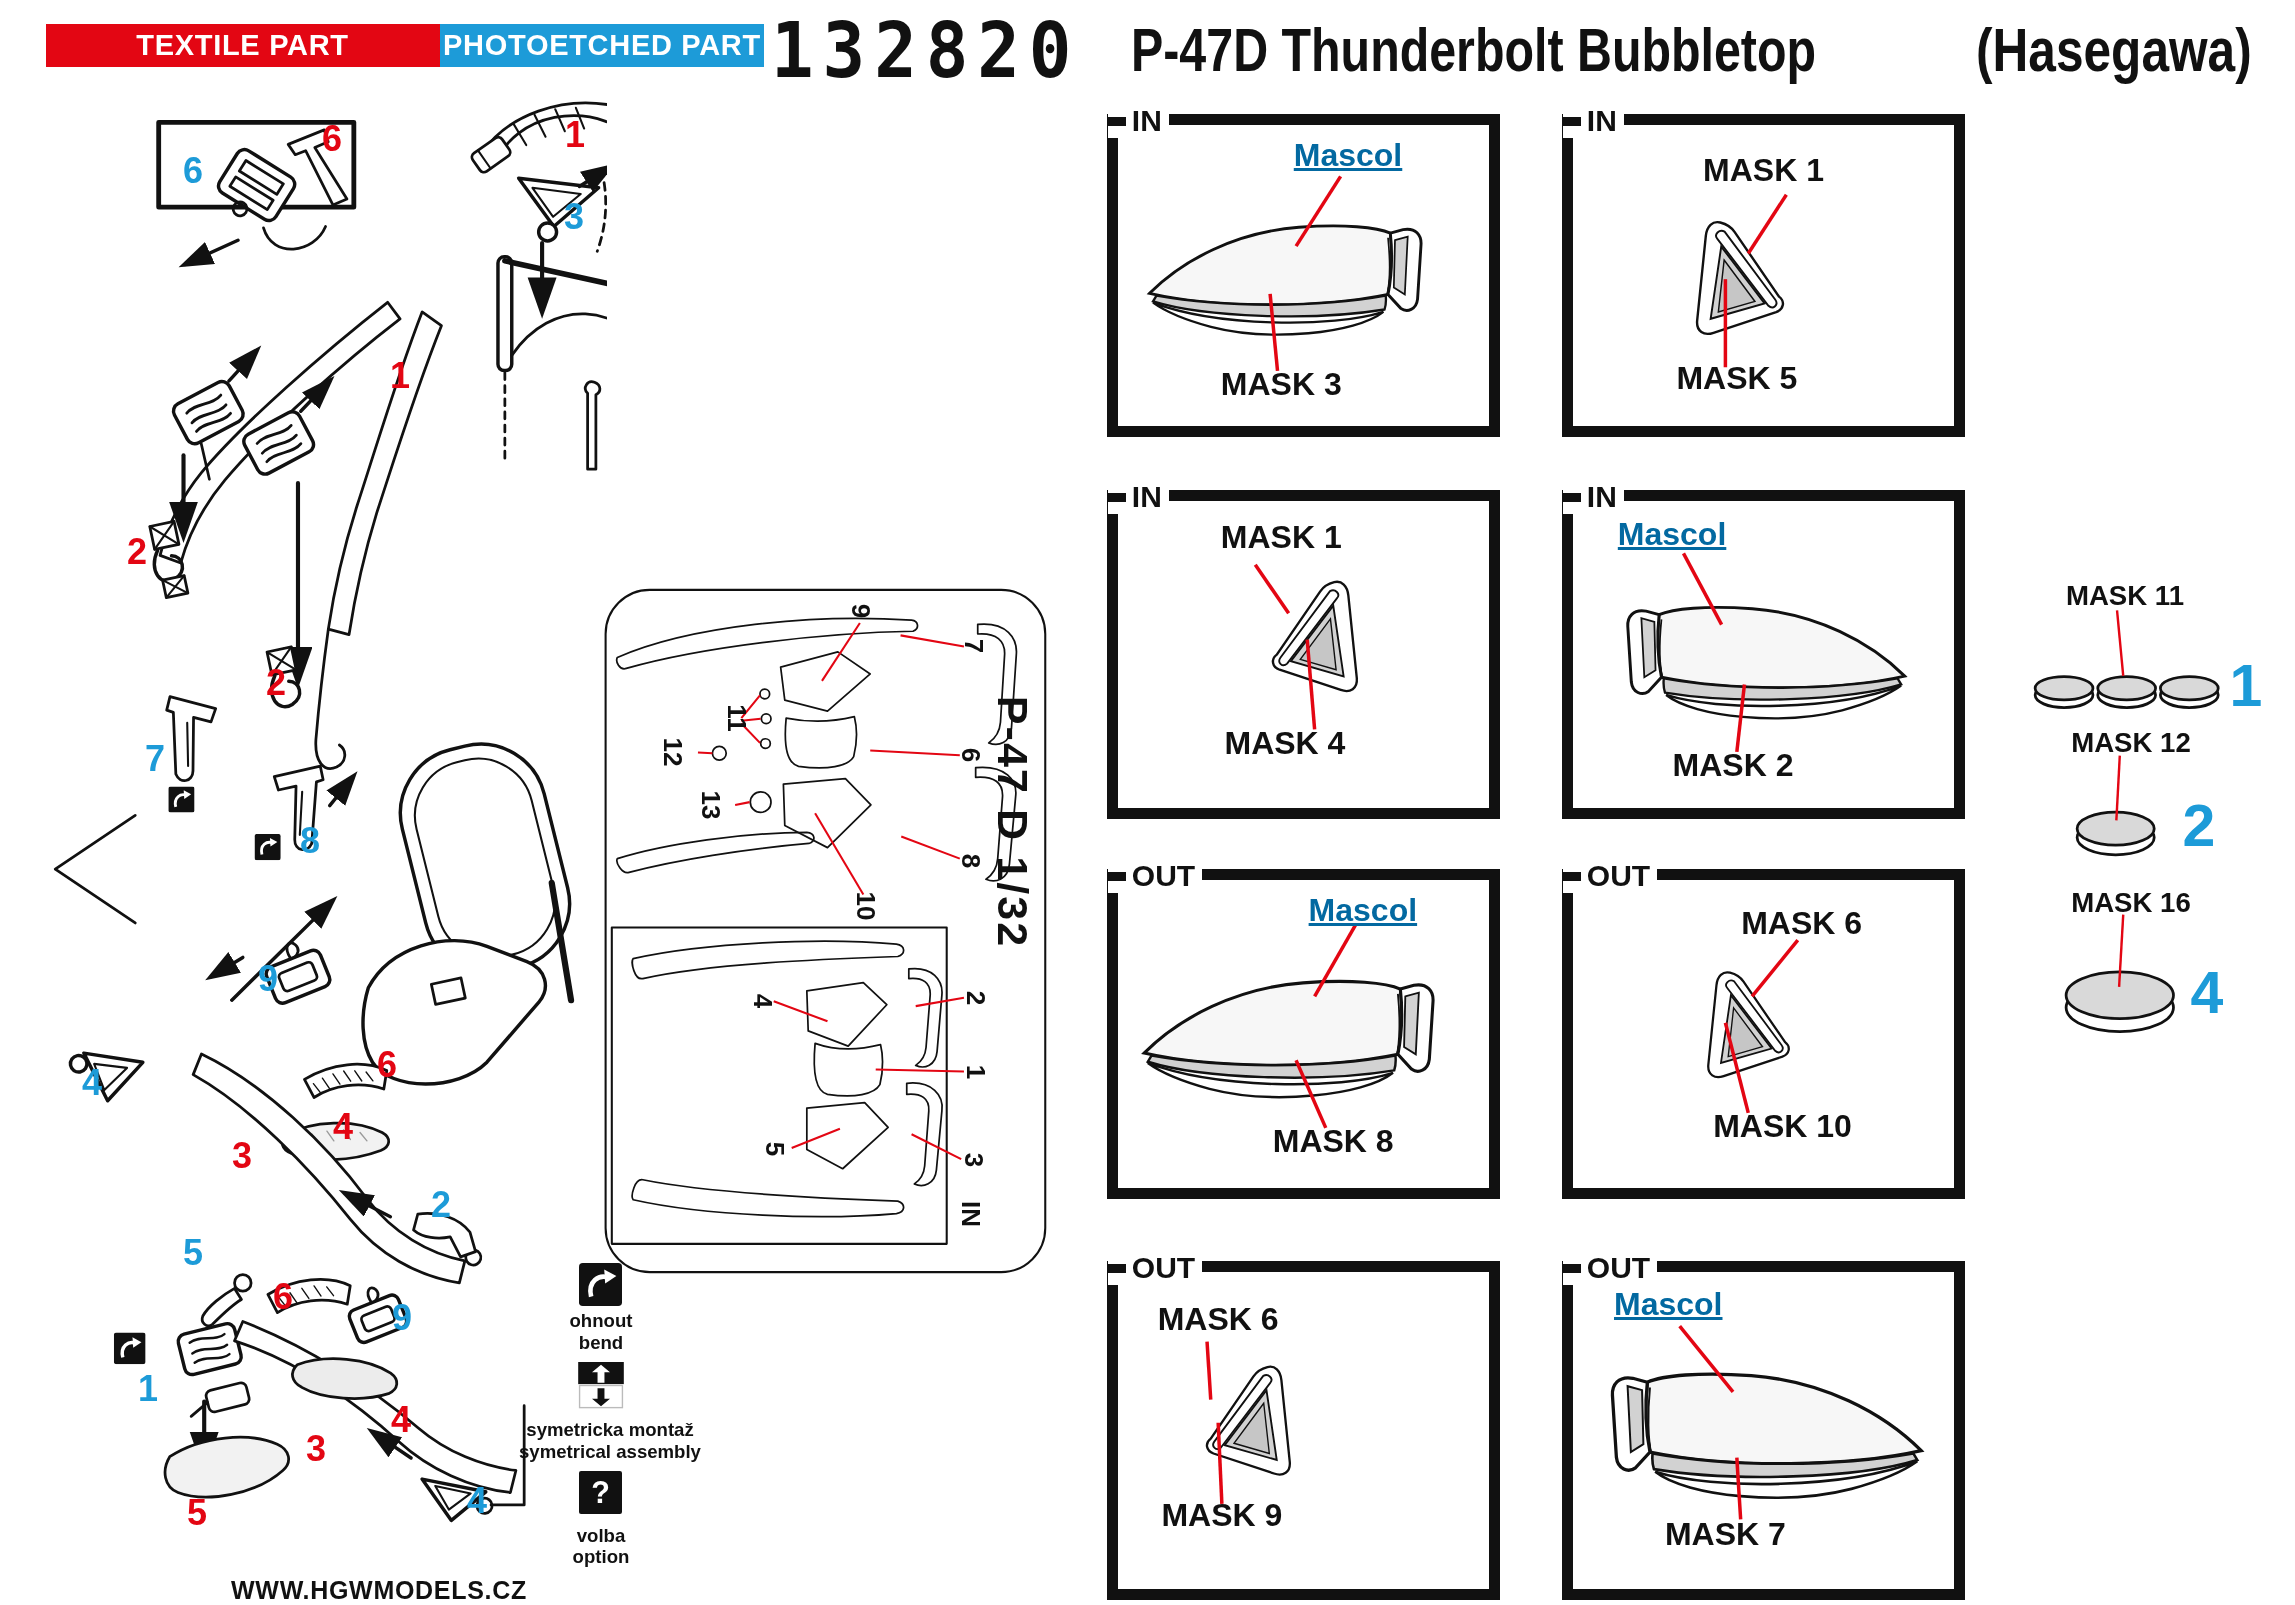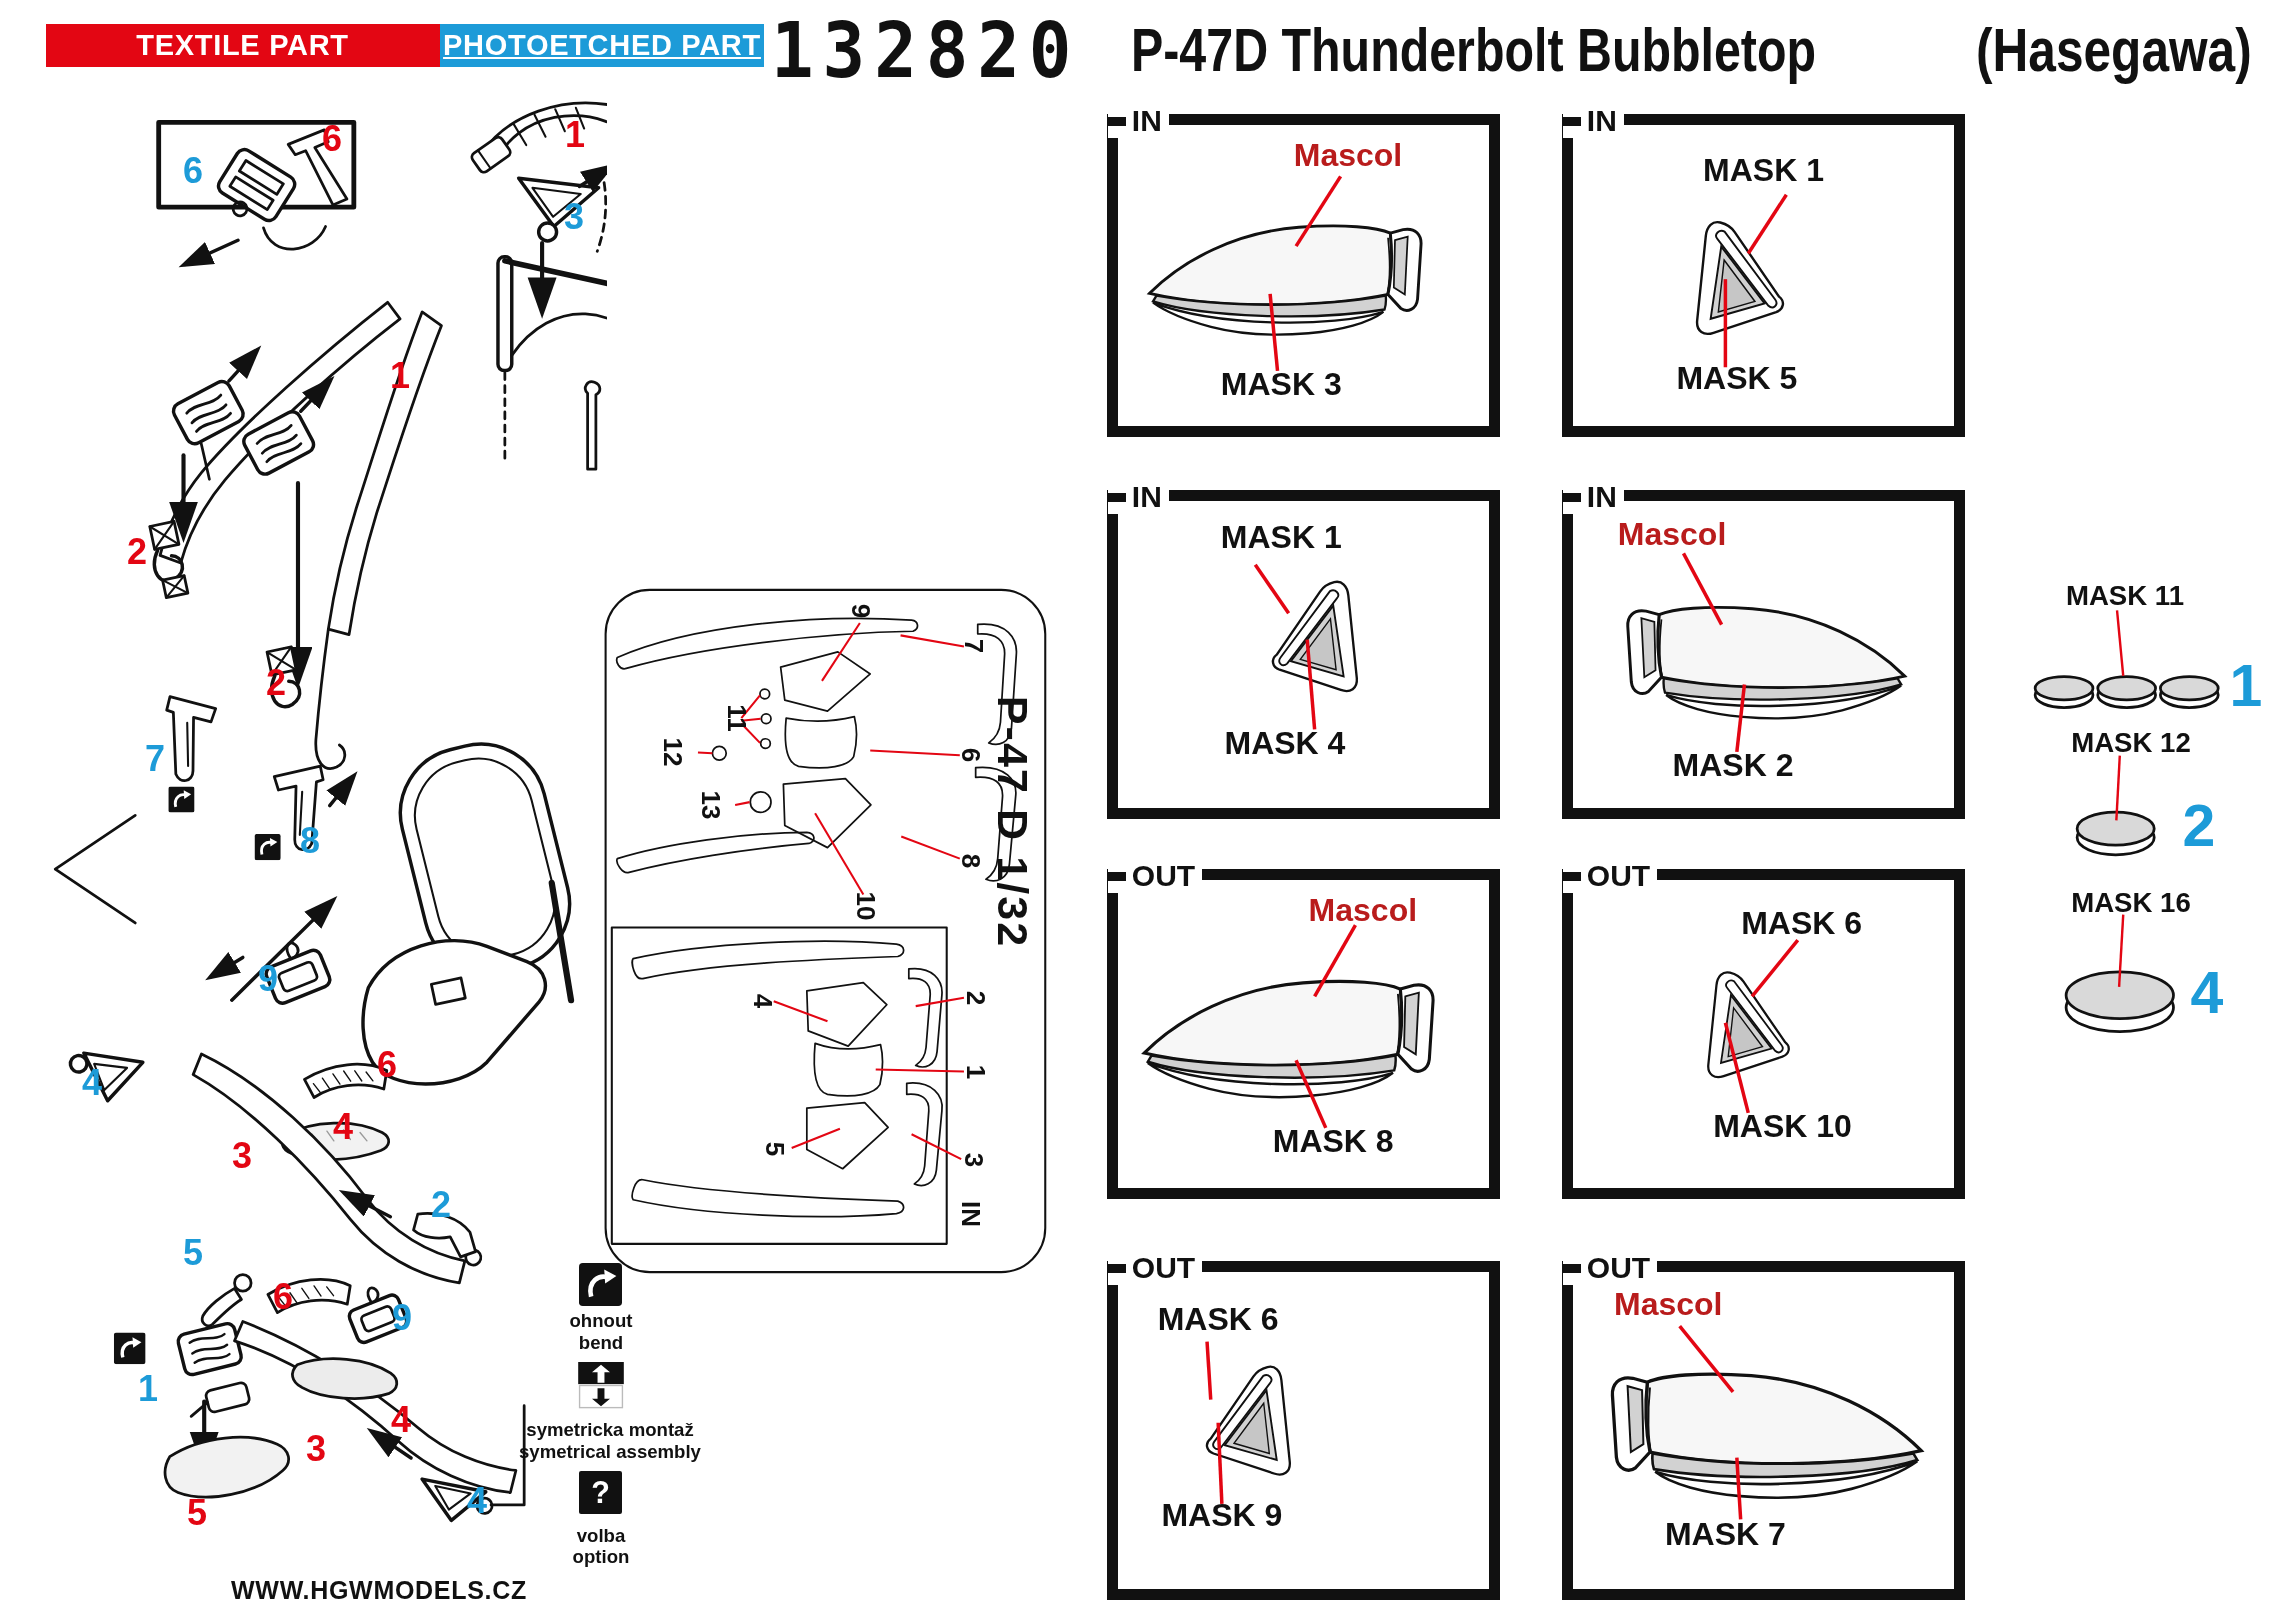--- a/index.html
+++ b/index.html
@@ -3,34 +3,34 @@
 <meta charset="utf-8">
 <style>
   html,body{margin:0;padding:0;background:#fff;}
   body{width:2295px;height:1605px;position:relative;overflow:hidden;
        font-family:"Liberation Sans",sans-serif;color:#111;}
   .abs{position:absolute;}
   
   .hbar{position:absolute;top:24px;height:43px;display:flex;align-items:center;justify-content:center;
         color:#fff;font-weight:bold;font-size:29px;letter-spacing:0.7px;margin-left:40px;}
   #bar-textile{left:5.5px;width:394px;background:#e30613;}
-  #bar-photo{left:400px;width:324px;background:#1d9bd8;text-decoration:underline;}
+  #bar-photo{left:400px;width:324px;background:#1d9bd8;}
   #product-code{position:absolute;left:771px;top:5.5px;font-family:"DejaVu Sans Mono",monospace;
         font-weight:bold;font-size:77px;letter-spacing:9.7px;transform:scaleX(.92);transform-origin:left top;}
   #doc-title{position:absolute;left:1131px;top:13.8px;font-size:62px;font-weight:bold;
         transform:scaleX(.78);transform-origin:left top;white-space:nowrap;}
   #doc-brand{position:absolute;left:1976px;top:13.8px;font-size:62px;font-weight:bold;
         transform:scaleX(.80);transform-origin:left top;white-space:nowrap;}
   
   .panel{position:absolute;border:11px solid #111;box-sizing:border-box;background:#fff;}
   .side-tab{position:absolute;top:-20.7px;left:-9.7px;display:flex;align-items:center;gap:5.5px;
         background:#fff;padding:0 6.9px 0 0;font-size:30px;font-weight:bold;}
   .side-tab .dash{width:18px;height:9px;background:#111;}
   .plabel{position:absolute;transform:translateX(-50%);font-size:32px;font-weight:bold;white-space:nowrap;}
-  .plabel.mascol{color:#b91c1c;}
+  .plabel.mascol{color:#0369a1;text-decoration:underline;}
   .leaders{position:absolute;left:0;top:0;width:100%;height:100%;}
   .leaders line{stroke:#e30613;stroke-width:3.5;vector-effect:non-scaling-stroke;}
   .art{position:absolute;}
   .art.flip{transform:scaleX(-1);}
   
   .callout{position:absolute;transform:translate(-50%,-50%);font-size:36px;font-weight:bold;}
   .callout.red{color:#e30613;} .callout.blue{color:#1d9bd8;}
   .tcallout{position:absolute;transform:translate(-50%,-50%) rotate(90deg);
         font-size:26px;font-weight:bold;color:#111;white-space:nowrap;}
   #template-scale-label{position:absolute;left:1012px;top:822px;

